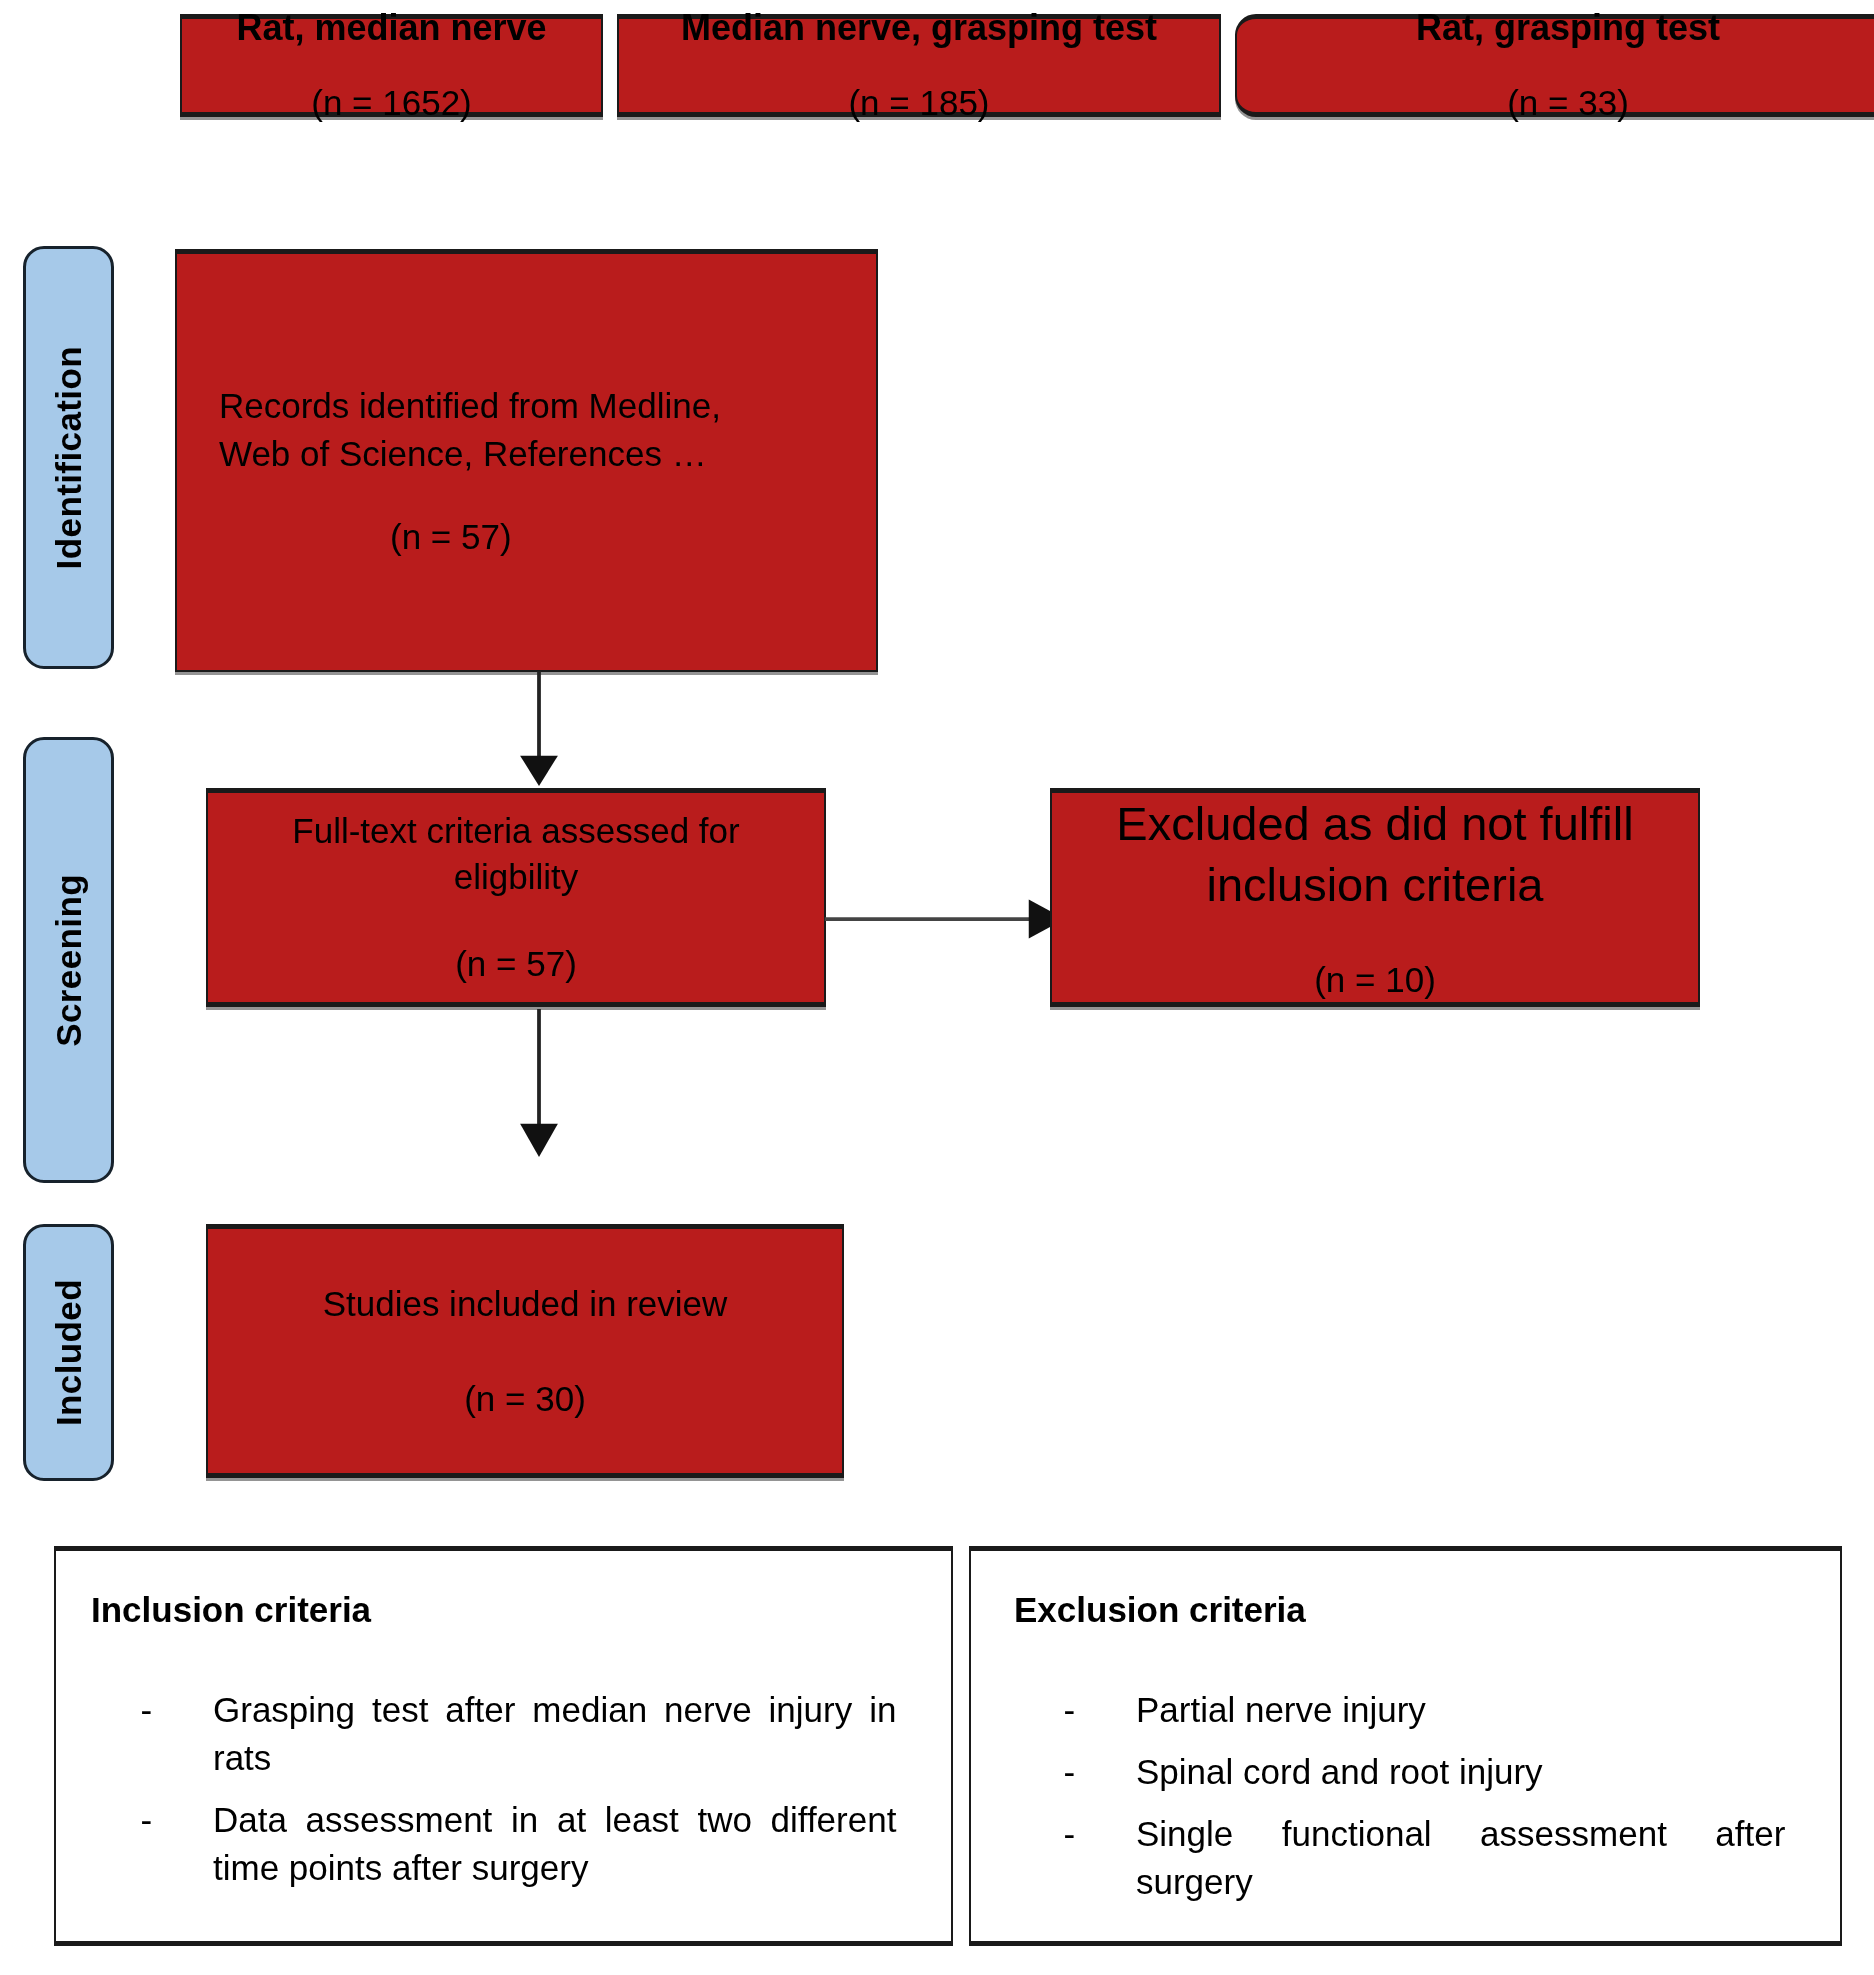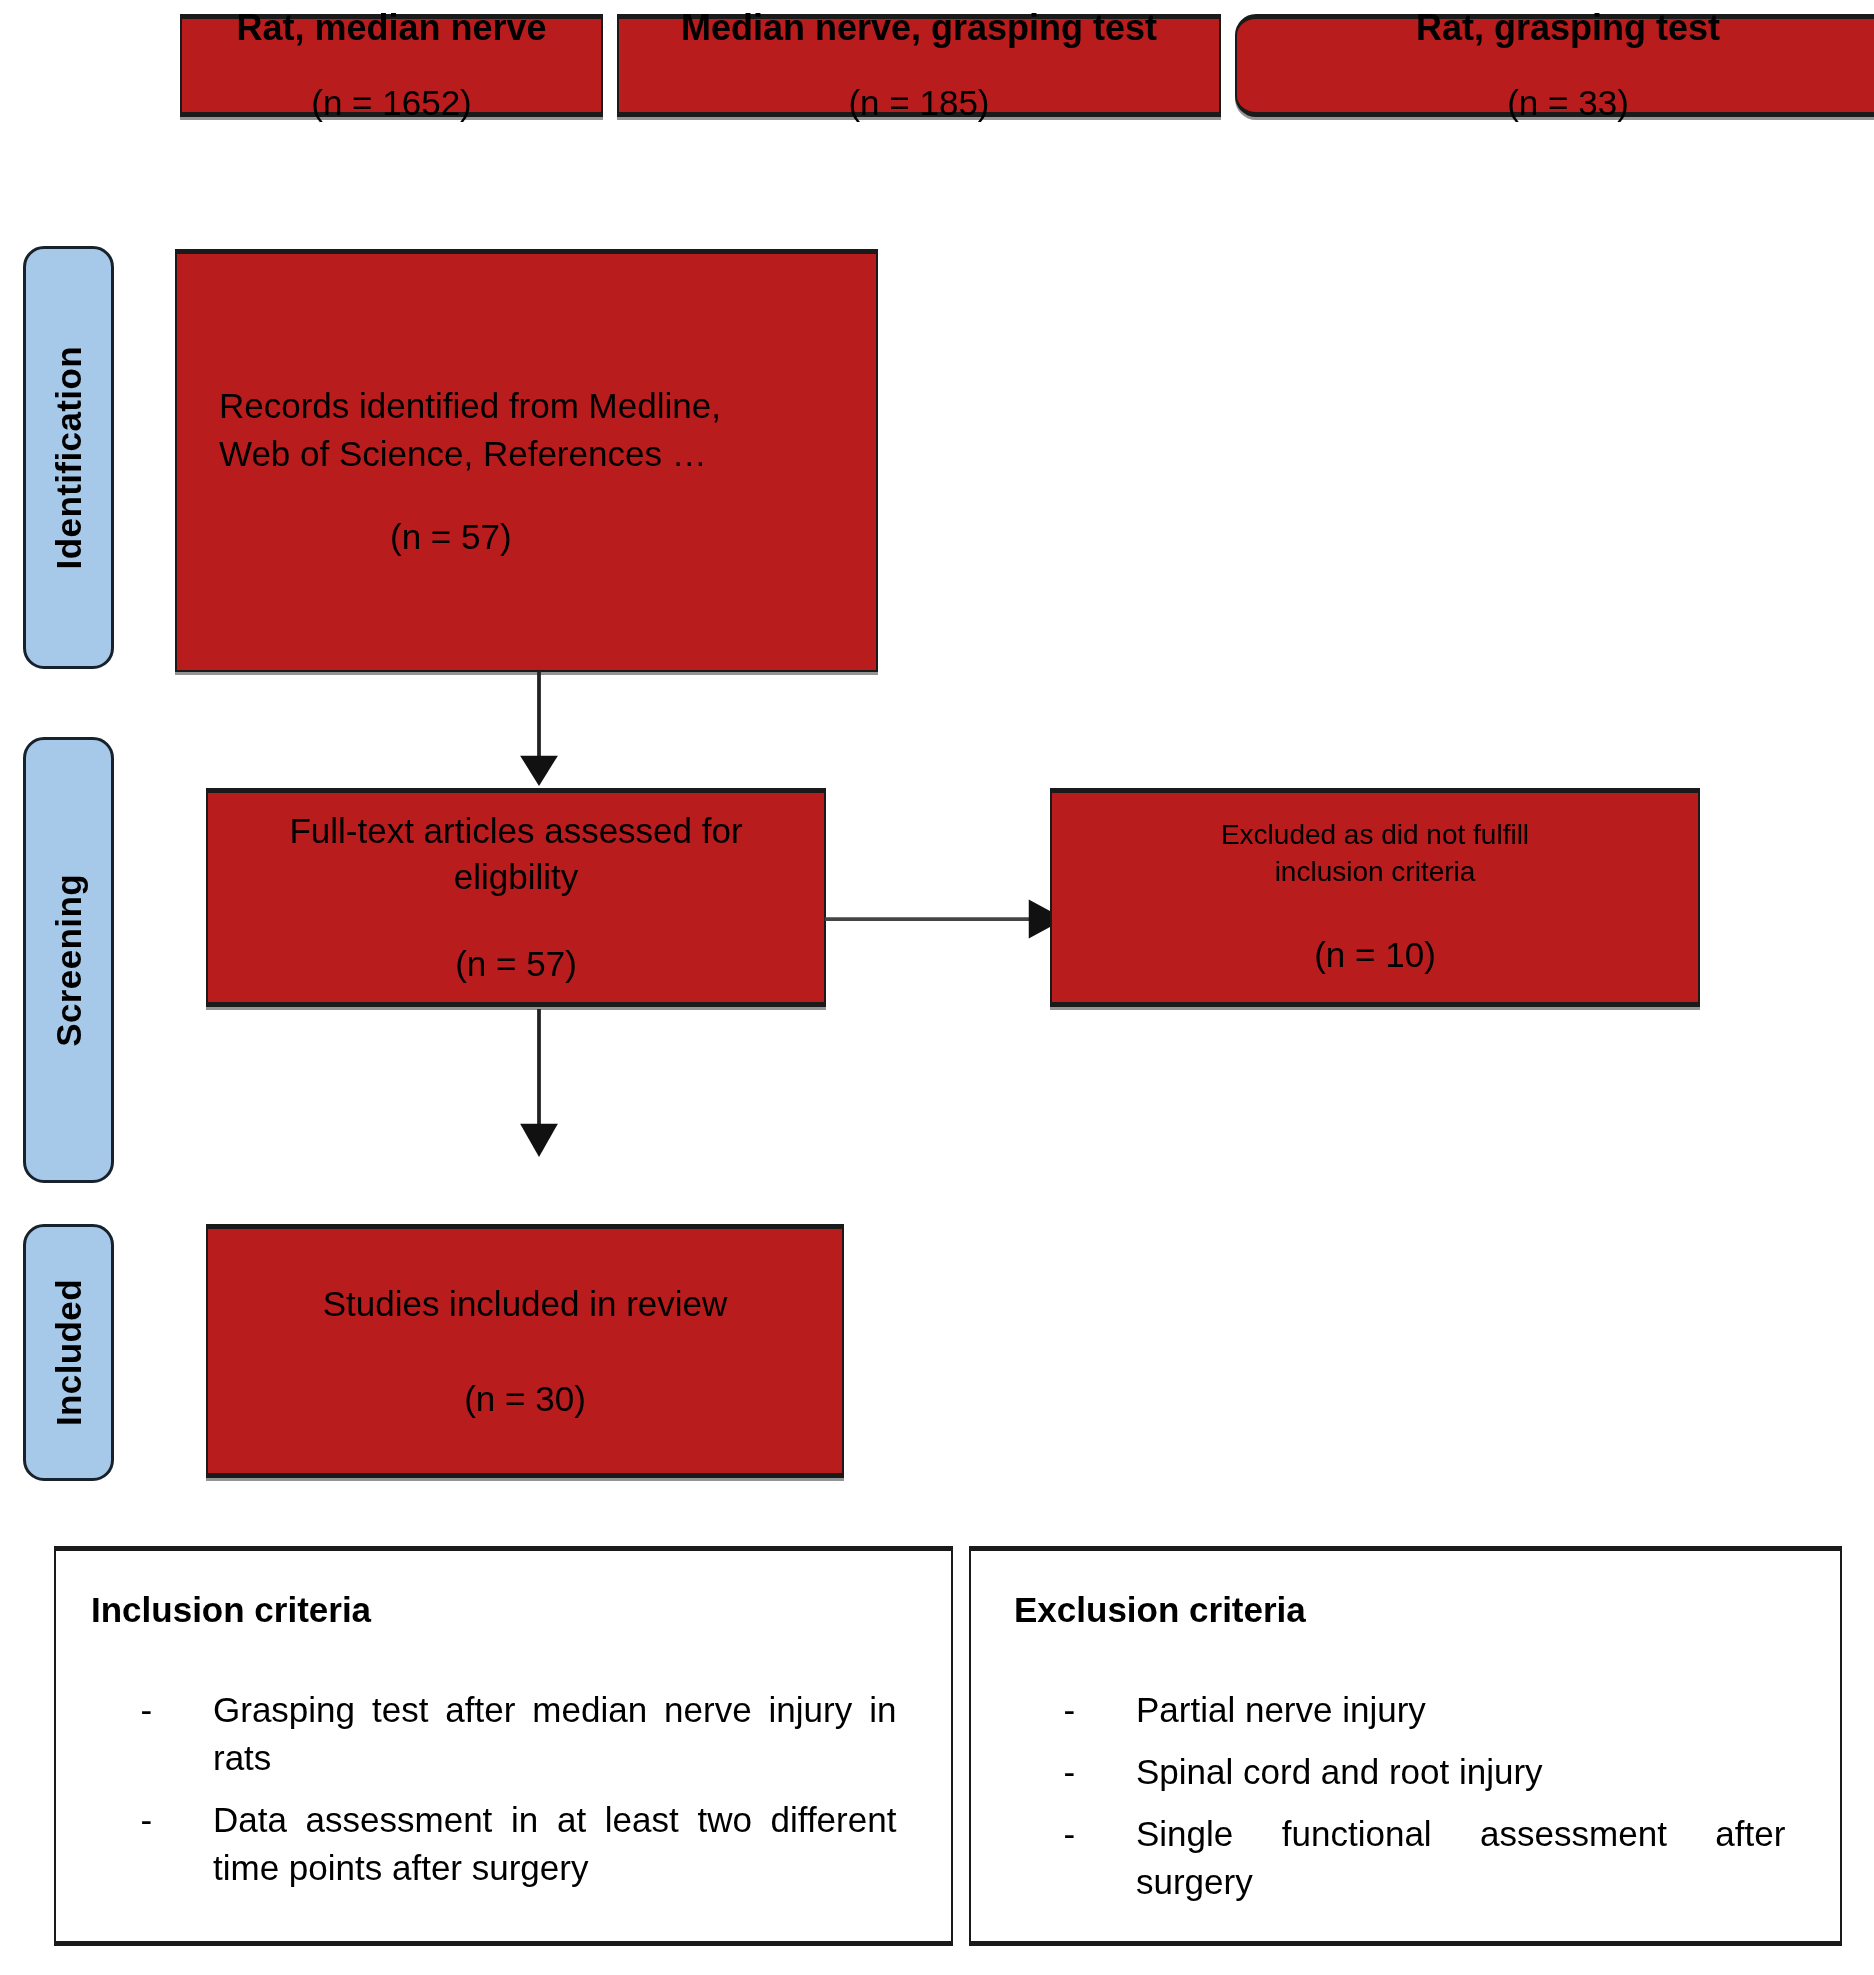--- a/index.html
+++ b/index.html
@@ -154,34 +154,34 @@
   </div>
 
   <svg class="conn" style="left:505px; top:671px;" width="68" height="115" viewBox="0 0 90 152">
     <line x1="45" y1="0" x2="45" y2="118" stroke="#222222" stroke-width="5"></line>
     <polygon points="20,112 70,112 45,152" fill="#111111"></polygon>
   </svg>
 
   <div class="box" style="left:206px; top:788px; width:620px; height:219px;
               border-top-width:5.3px; border-bottom-width:5.3px;">
     <div class="ln" style="font-size:35px;">
-      <div>Full-text articles assessed for</div>
+      <div>Full-text criteria assessed for</div>
       <div>eligbility</div>
     </div>
     <div class="ln" style="font-size:35px; margin-top:42px;">(n = 57)</div>
   </div>
 
   <svg class="conn" style="left:824px; top:892px;" width="249" height="54" viewBox="0 0 330 72">
     <line x1="0" y1="36" x2="278" y2="36" stroke="#444444" stroke-width="5"></line>
     <polygon points="272,10 272,62 320,36" fill="#111111"></polygon>
   </svg>
 
   <div class="box" style="left:1050px; top:788px; width:650px; height:219px;
               border-top-width:5.3px; border-bottom-width:5.3px;">
-    <div class="ln" style="font-size:28px;">
+    <div class="ln" style="font-size:47px;">
       <div>Excluded as did not fulfill</div>
       <div>inclusion criteria</div>
     </div>
     <div class="ln" style="font-size:35px; margin-top:42px;">(n = 10)</div>
   </div>
 
   <svg class="conn" style="left:505px; top:1009px;" width="68" height="148" viewBox="0 0 90 196">
     <line x1="45" y1="0" x2="45" y2="158" stroke="#222222" stroke-width="5"></line>
     <polygon points="20,152 70,152 45,196" fill="#111111"></polygon>
   </svg>

